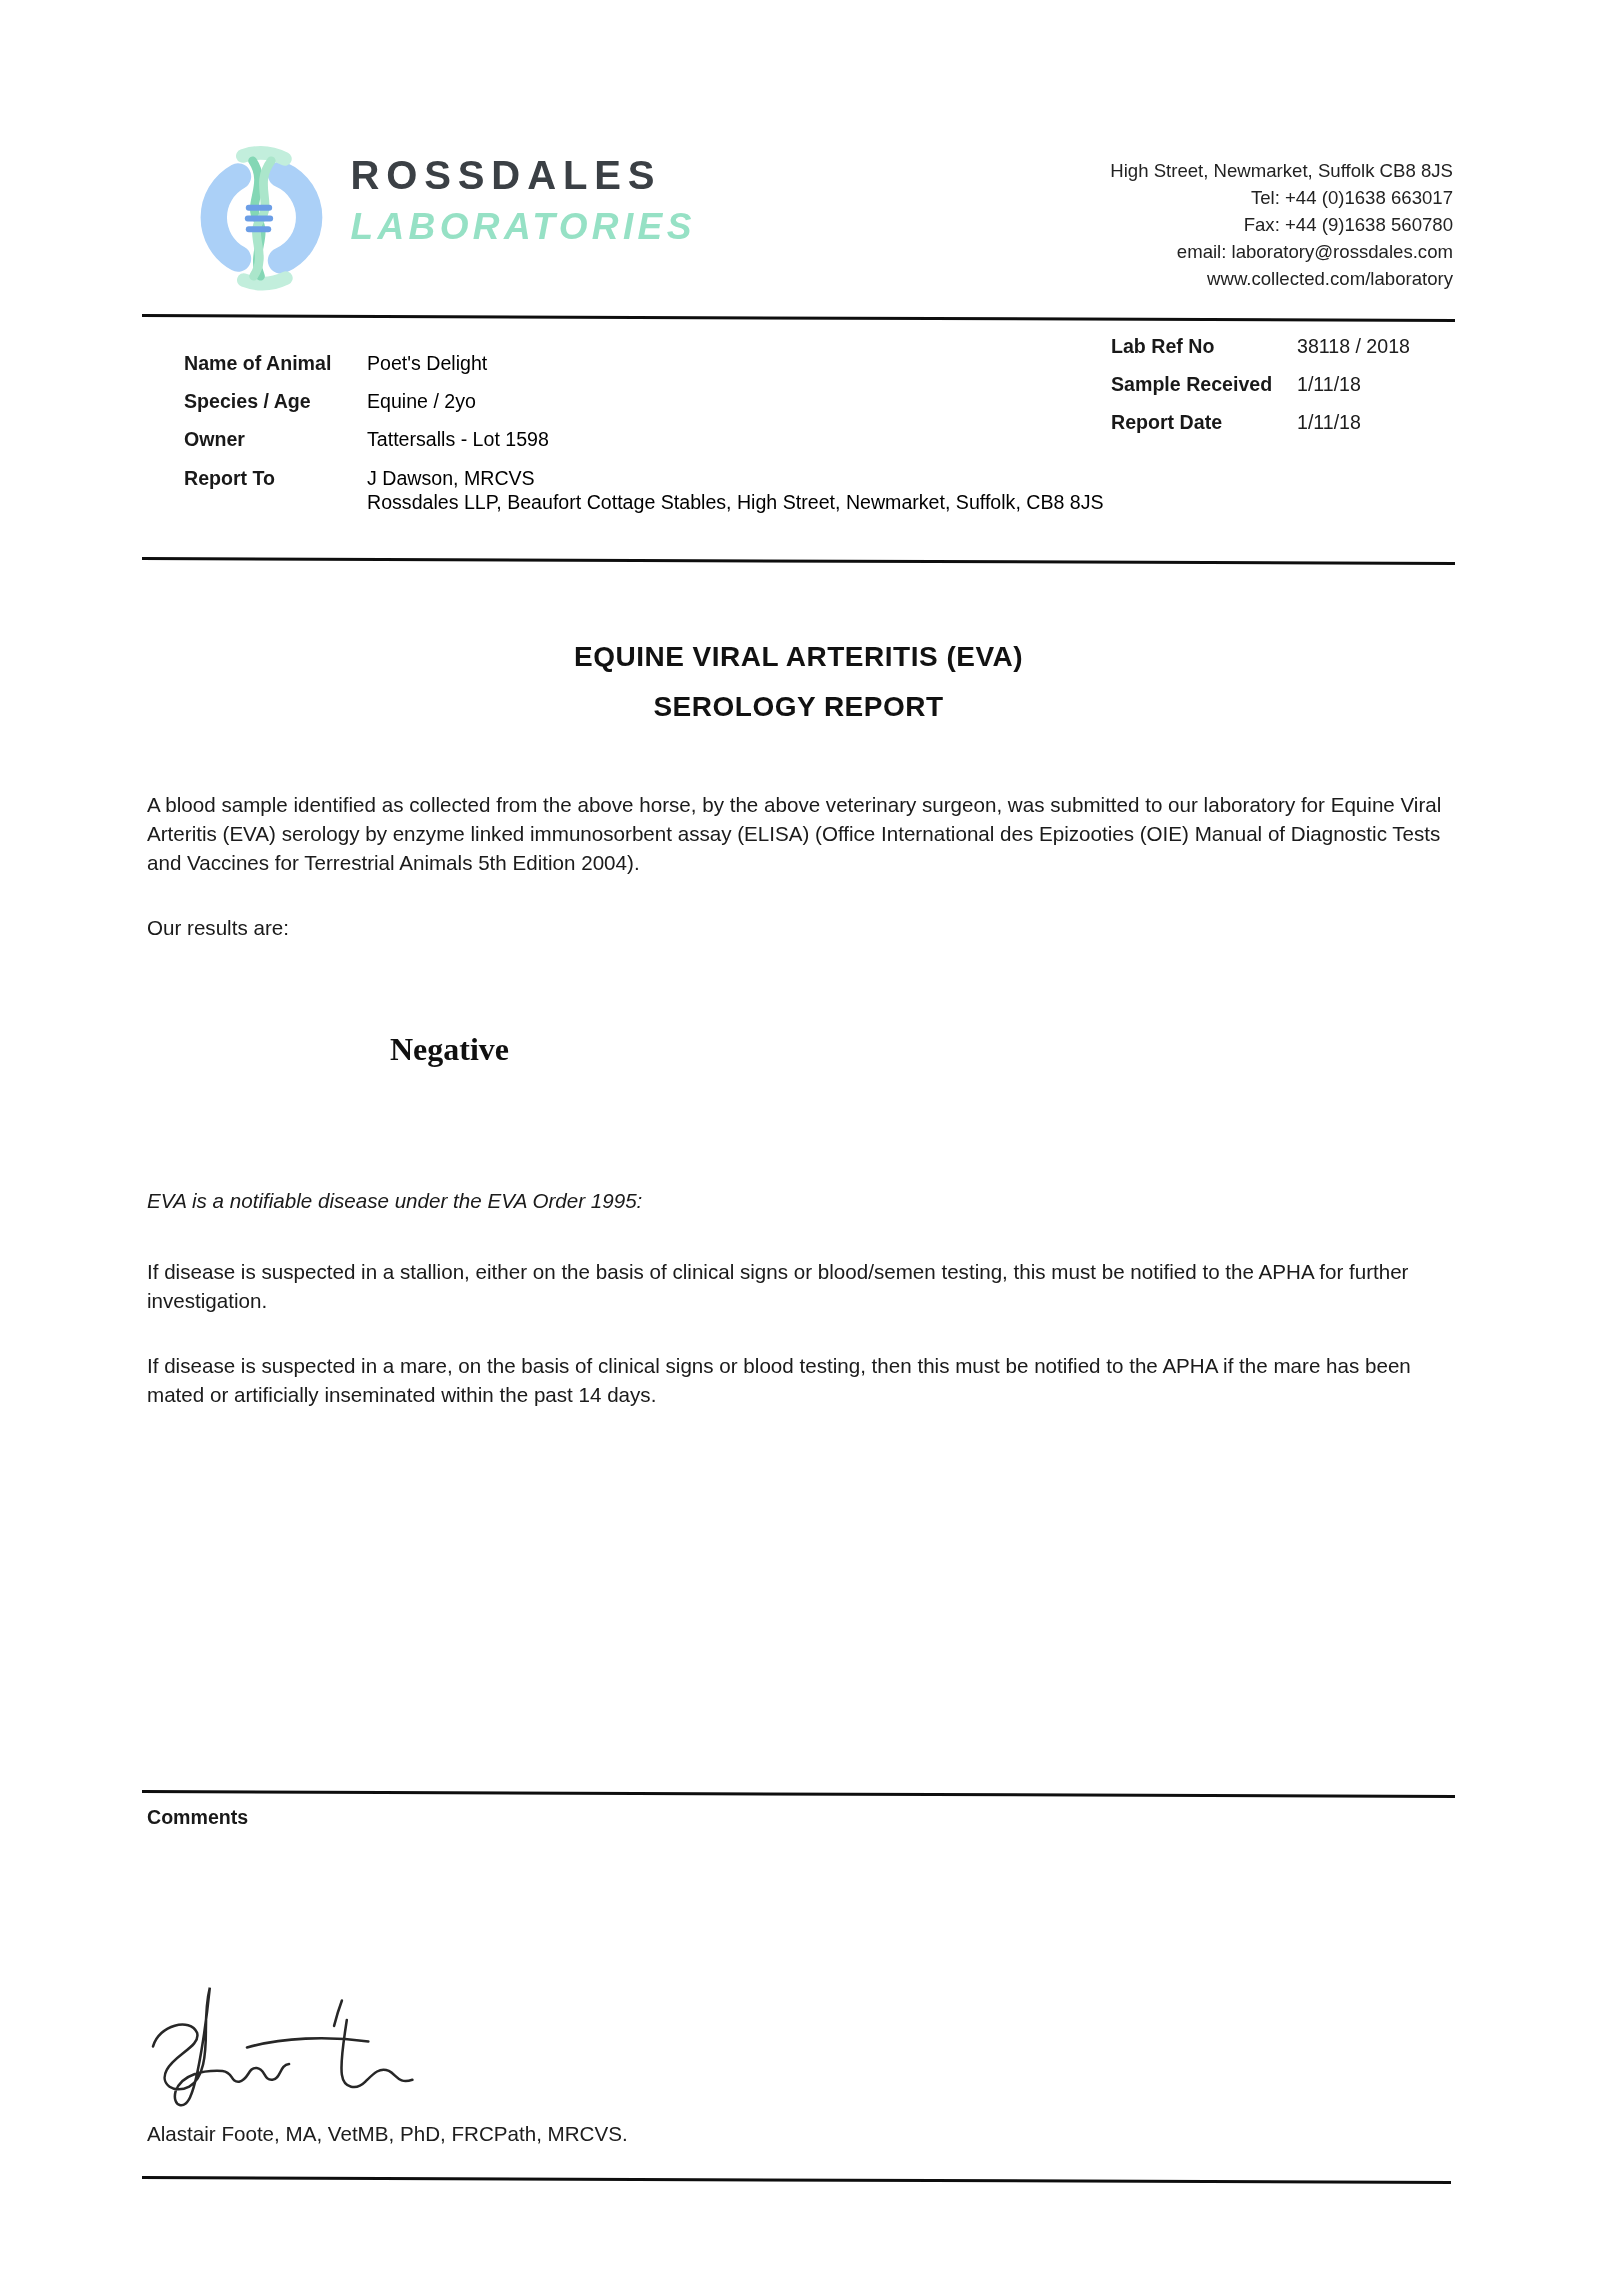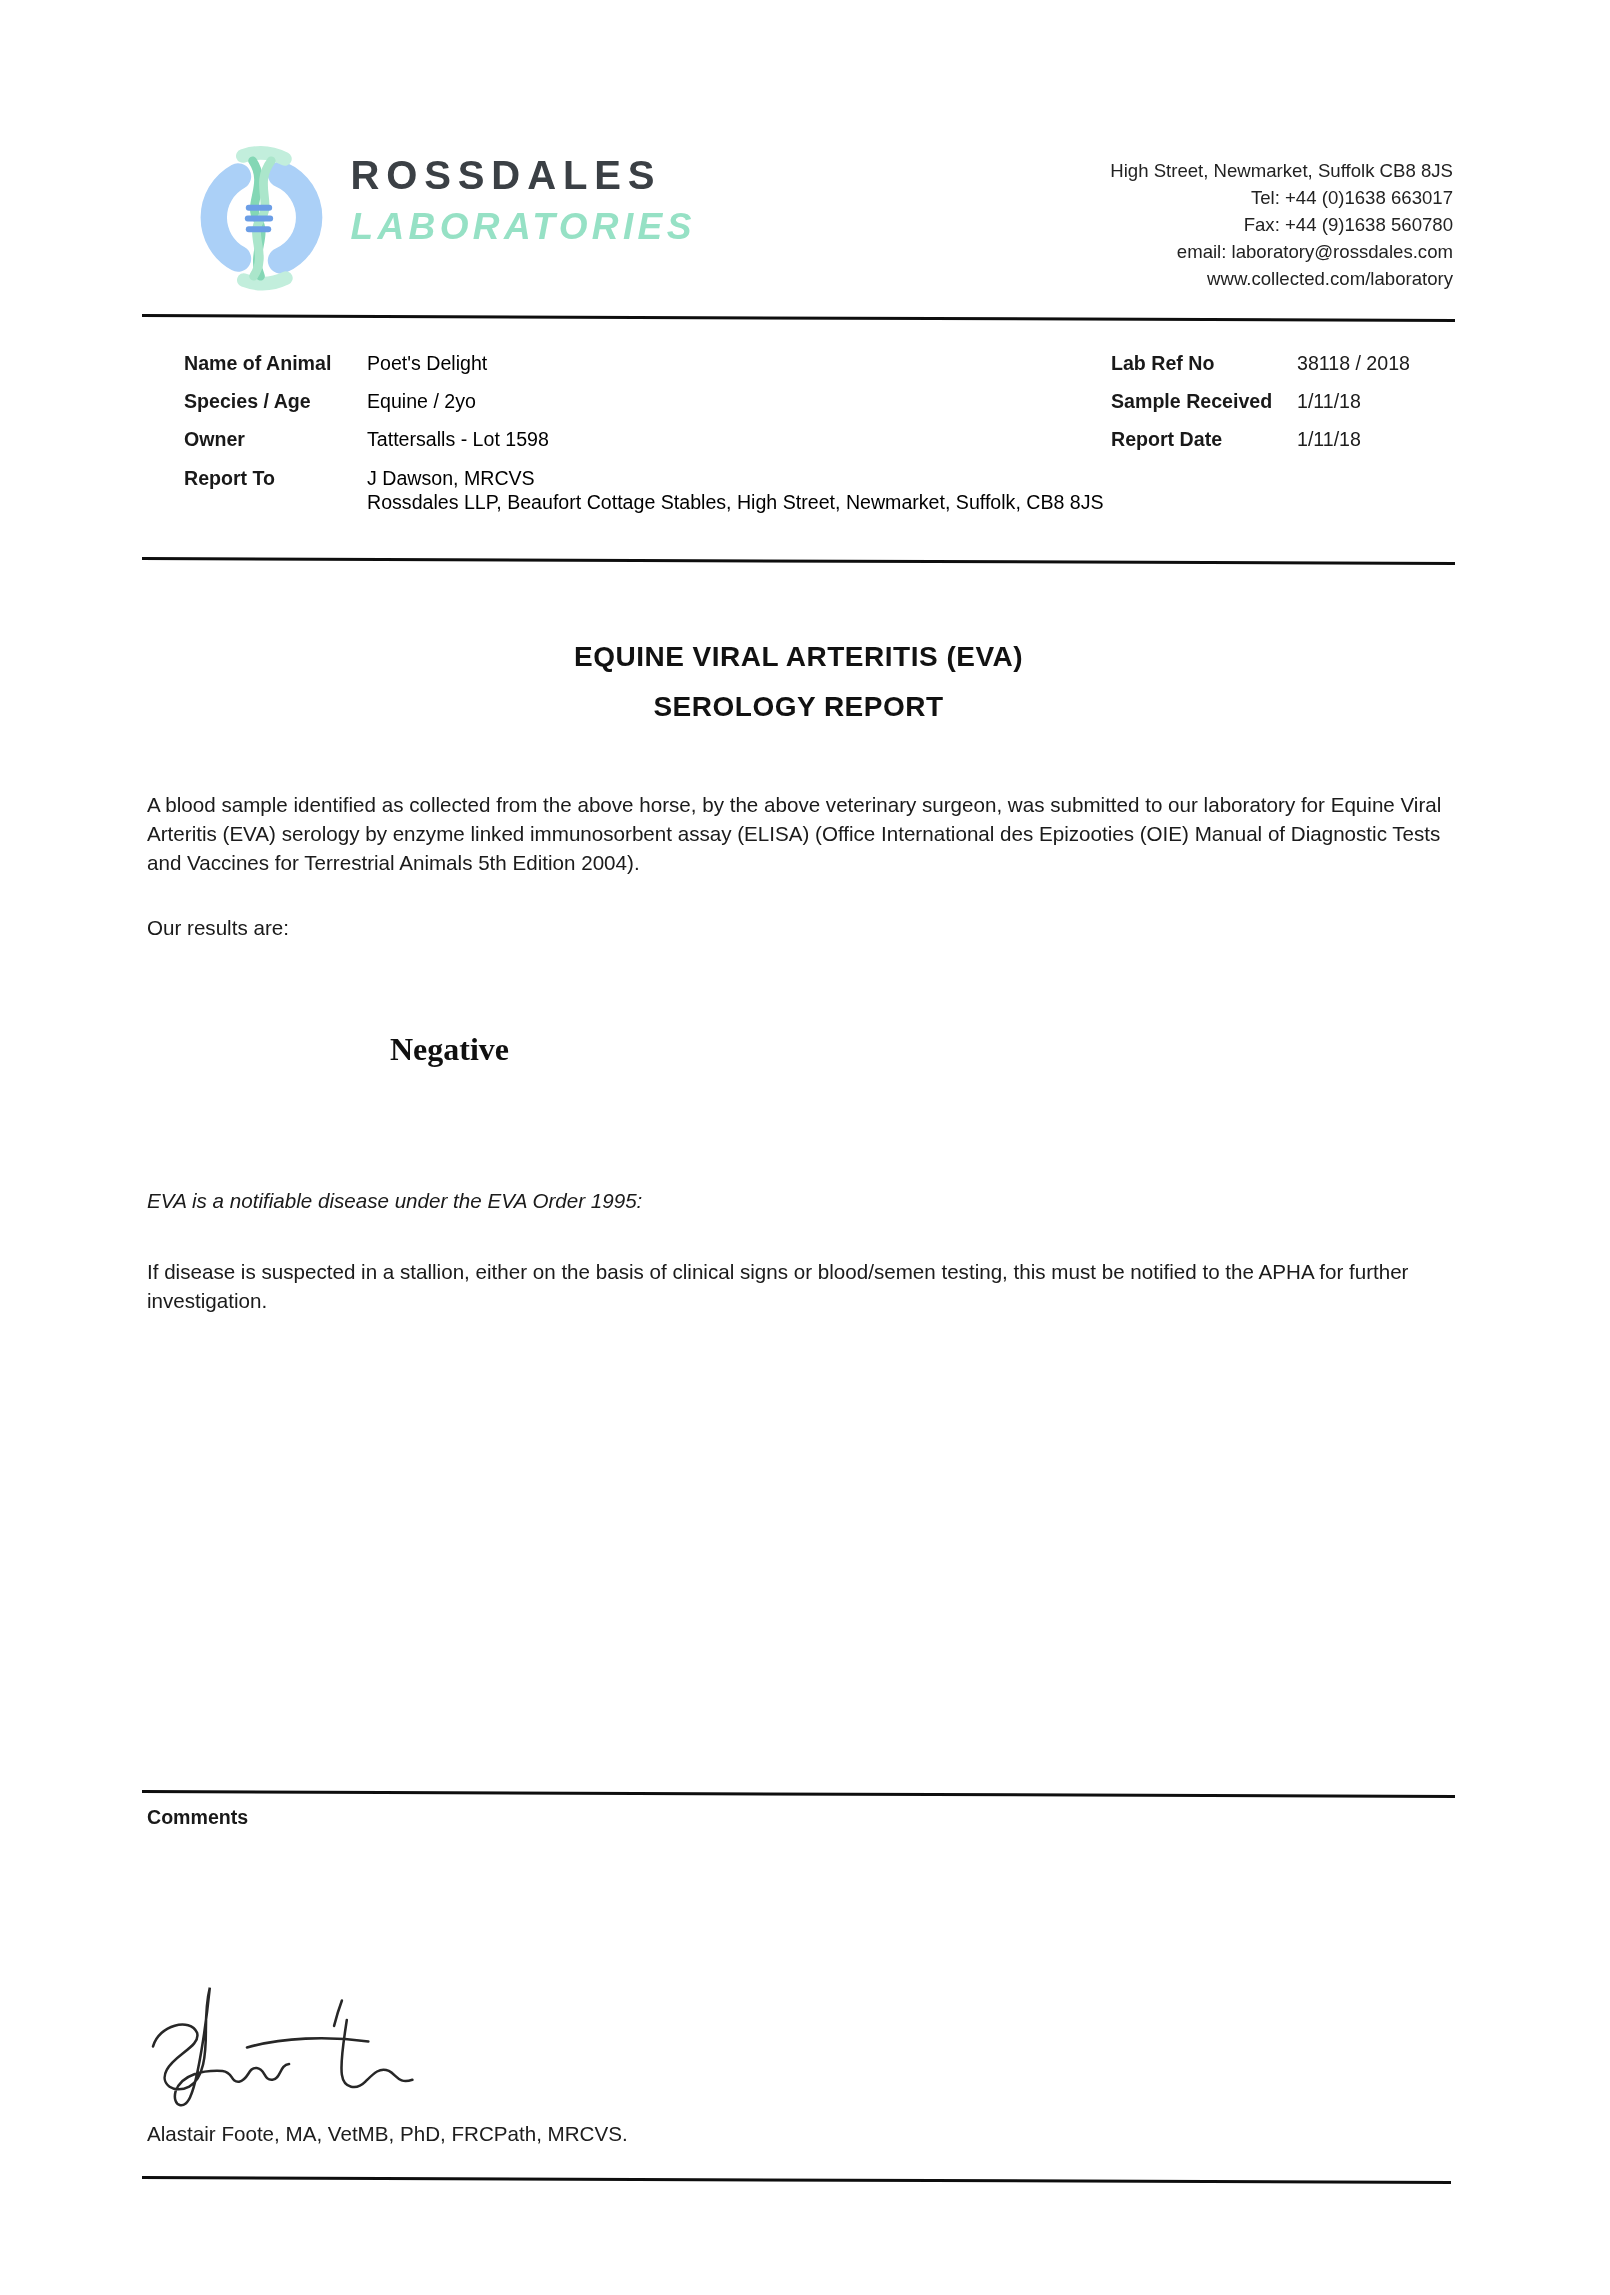--- a/index.html
+++ b/index.html
@@ -38,21 +38,21 @@
     border-top: 3.9px solid #121212;
     transform: rotate(0.22deg); transform-origin: left center;
   }
   .rule-1 { top: 314px; }
   .rule-2 { top: 557px; }
   .rule-3 { top: 1790px; }
   .rule-4 { top: 2176px; width: 1309px; }
 
   
   .details-left { position: absolute; left: 184px; top: 351px; }
-  .details-right { position: absolute; left: 1111px; top: 351px; }
+  .details-right { position: absolute; left: 1111px; top: 334px; }
   .drow { display: flex; margin-bottom: 13.7px; }
   .dlabel { width: 183px; font-weight: 700; font-size: 19.6px; line-height: 24.5px; color: #1d1d1d; }
   .dlabel-r { width: 186px; font-weight: 700; font-size: 19.6px; line-height: 24.5px; color: #1d1d1d; }
   .dvalue { font-size: 19.6px; line-height: 24.5px; color: #000000; width: 902px; }
   .dvalue-r { font-size: 19.6px; line-height: 24.5px; color: #222222; width: 216px; }
 
   
   .title-block {
     position: absolute; left: 142px; top: 632px; width: 1313px;
     text-align: center; font-weight: 700; font-size: 28px; line-height: 50px;
@@ -155,20 +155,21 @@
     <div class="title-block">
       <div>EQUINE VIRAL ARTERITIS (EVA)</div>
       <div>SEROLOGY REPORT</div>
     </div>
 
     <div class="para intro">A blood sample identified as collected from the above horse, by the above veterinary surgeon, was submitted to our laboratory for Equine Viral Arteritis (EVA) serology by enzyme linked immunosorbent assay (ELISA) (Office International des Epizooties (OIE) Manual of Diagnostic Tests and Vaccines for Terrestrial Animals 5th Edition 2004).</div>
     <div class="para results-intro">Our results are:</div>
     <div class="result">Negative</div>
     <div class="para note1">EVA is a notifiable disease under the EVA Order 1995:</div>
     <div class="para note2">If disease is suspected in a stallion, either on the basis of clinical signs or blood/semen testing, this must be notified to the APHA for further investigation.</div>
+    <div class="para note3">If disease is suspected in a mare, on the basis of clinical signs or blood testing, then this must be notified to the APHA if the mare has been mated or artificially inseminated within the past 14 days.</div>
 
     <div class="rule rule-3"></div>
     <div class="comments">Comments</div>
 
     <svg class="signature" viewBox="0 0 300 140" aria-hidden="true">
       <g fill="none" stroke="#2a2a2a" stroke-width="2.6" stroke-linecap="round">
         <path d="M 8 72 C 14 50 46 42 53 58 C 57 72 30 80 22 96 C 14 111 30 121 45 113 C 60 105 62 80 62 56 C 62 38 64 20 66 12 C 62 52 54 104 47 121 C 41 139 27 133 31 118 C 37 100 60 96 79 97 C 90 98 87 109 96 108 C 106 106 105 93 114 94 C 123 95 121 107 130 106 C 139 105 137 91 147 90"></path>
         <path d="M 104 73 C 140 63 186 61 228 67"></path>
         <path d="M 201 25 C 198 33 195 43 193 51"></path>
         <path d="M 206 45 C 203 65 199 88 201 101 C 203 115 216 117 225 108 C 233 100 239 93 249 97 C 257 101 259 111 273 106"></path>

